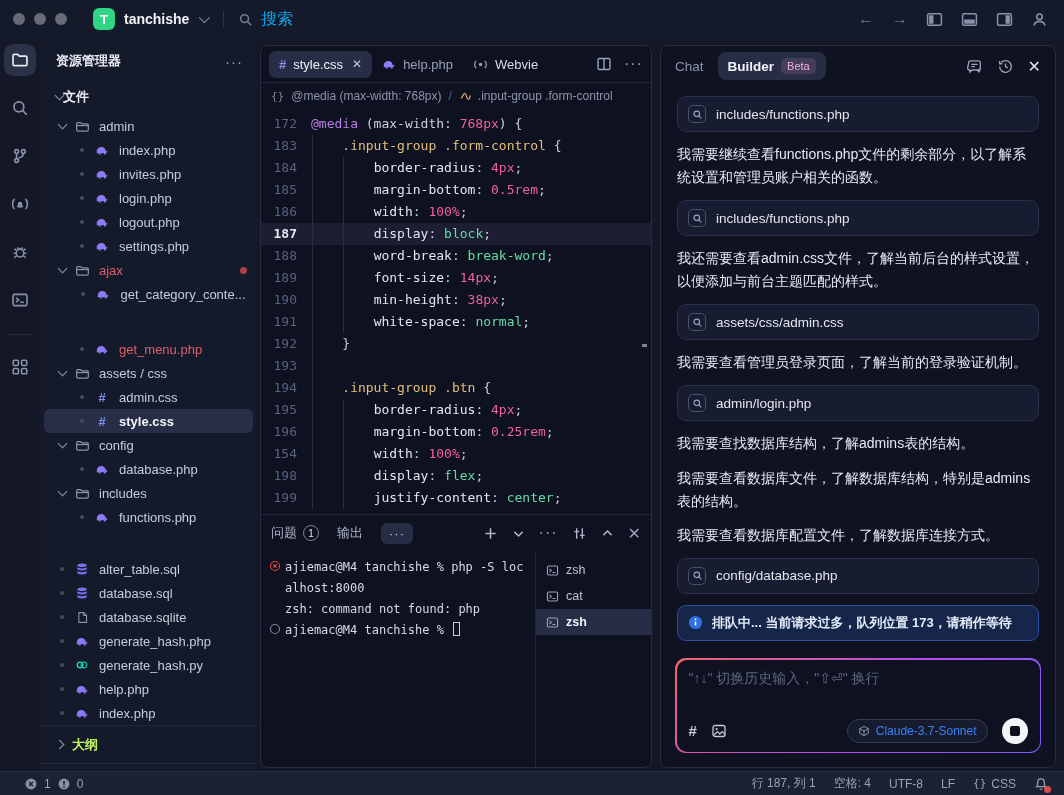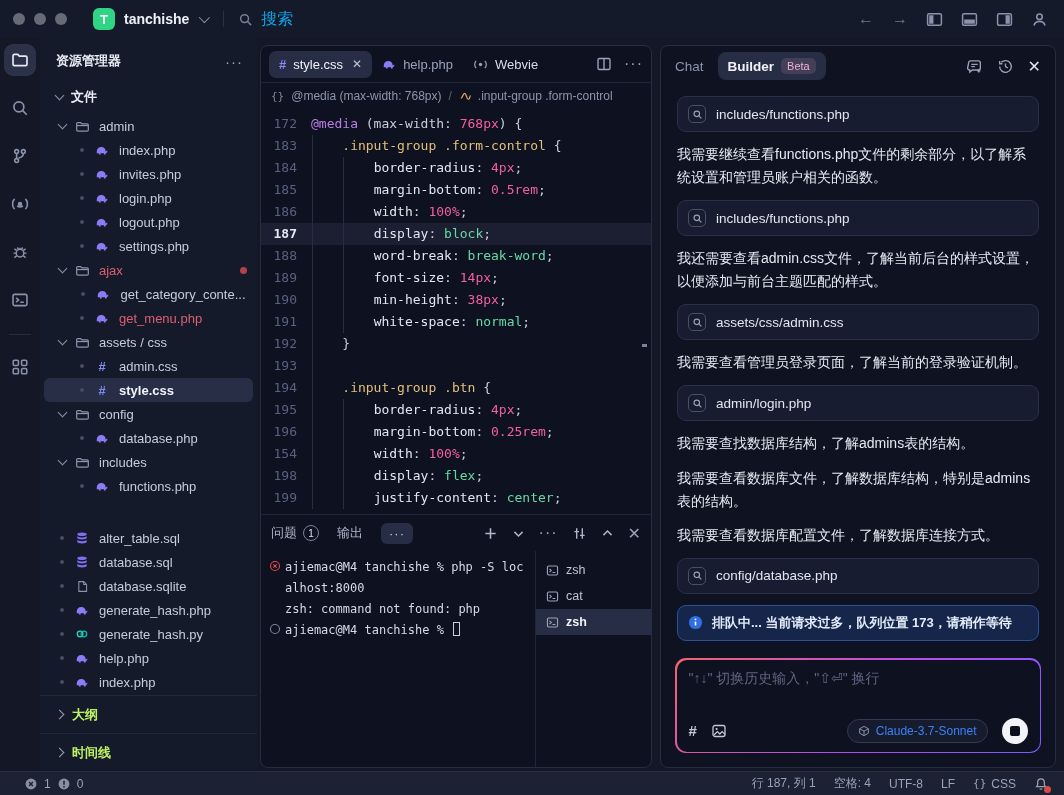--- a/index.html
+++ b/index.html
@@ -26,21 +26,21 @@
   #activitybar { position:absolute; left:0; top:38px; width:40px; height:733px; display:flex; flex-direction:column; align-items:center; padding-top:6px; }
   .act-item { width:32px; height:32px; border-radius:9px; display:flex; align-items:center; justify-content:center; margin-bottom:16px; color:#8a93ab; }
   .act-item.active { background:#2b3147; color:#e6eaf3; }
   .act-sep { width:22px; height:1px; background:#272d40; margin:2px 0 16px 0; }
 
   
   #sidebar { position:absolute; left:40px; top:38px; width:217px; height:733px; background:#151a2b; display:flex; flex-direction:column; }
   .sb-header { display:flex; align-items:center; justify-content:space-between; padding:14px 14px 10px 16px; }
   .sb-title { font-size:13px; font-weight:bold; color:#e8ebf3; }
   .sb-more { color:#9aa2b8; font-size:15px; letter-spacing:1px; }
-  .sb-section { display:flex; align-items:center; gap:8px; padding:8px 16px; font-size:13px; font-weight:bold; color:#e8ebf3; }
+  .sb-section { display:flex; align-items:center; gap:0; padding:8px 16px; font-size:13px; font-weight:bold; color:#e8ebf3; }
   .sb-section .tw { transform:rotate(45deg); margin-top:-3px; }
   #tree { flex:0 0 auto; }
   .trow { display:flex; align-items:center; height:24px; font-size:13px; color:#c6ccda; margin:0 4px; border-radius:6px; padding-right:6px; }
   .trow .slot { width:20px; display:flex; align-items:center; justify-content:center; flex:0 0 auto; }
   .trow .lbl { margin-left:7px; white-space:nowrap; overflow:hidden; text-overflow:ellipsis; }
   .trow.selected { background:#282e46; color:#f2f4fa; font-weight:bold; }
   .trow.red { color:#d9606e; }
   .trow.red .lbl { color:#d9606e; }
   .trow .lbl.wavy { text-decoration:underline wavy #d9606e 1px; text-underline-offset:3px; }
   .tdot { width:4px; height:4px; border-radius:50%; background:#454c63; }
@@ -308,21 +308,21 @@
           <span class="slot">
             <span class="tdot"></span>
           </span>
           <span class="slot">
             <svg width="14" height="14" viewBox="0 0 16 16">
               <path d="M2 13v-3.2C2 6.6 4.2 4.6 7.2 4.6s5 2 5 5l1.8-1v2l-1.8 1V13h-2v-1.2H6.4V13H4.4v-1.2H2z" fill="#8b7cf6"></path>
             </svg>
           </span>
           <span class="lbl">get_category_conte...</span>
         </div>
-        <div class="trow red" style="padding-left: 28px;">
+        <div class="trow red" style="padding-left: 28px; margin-top: 31px;">
           <span class="slot">
             <span class="tdot"></span>
           </span>
           <span class="slot">
             <svg width="14" height="14" viewBox="0 0 16 16">
               <path d="M2 13v-3.2C2 6.6 4.2 4.6 7.2 4.6s5 2 5 5l1.8-1v2l-1.8 1V13h-2v-1.2H6.4V13H4.4v-1.2H2z" fill="#8b7cf6"></path>
             </svg>
           </span>
           <span class="lbl wavy">get_menu.php</span>
         </div>

